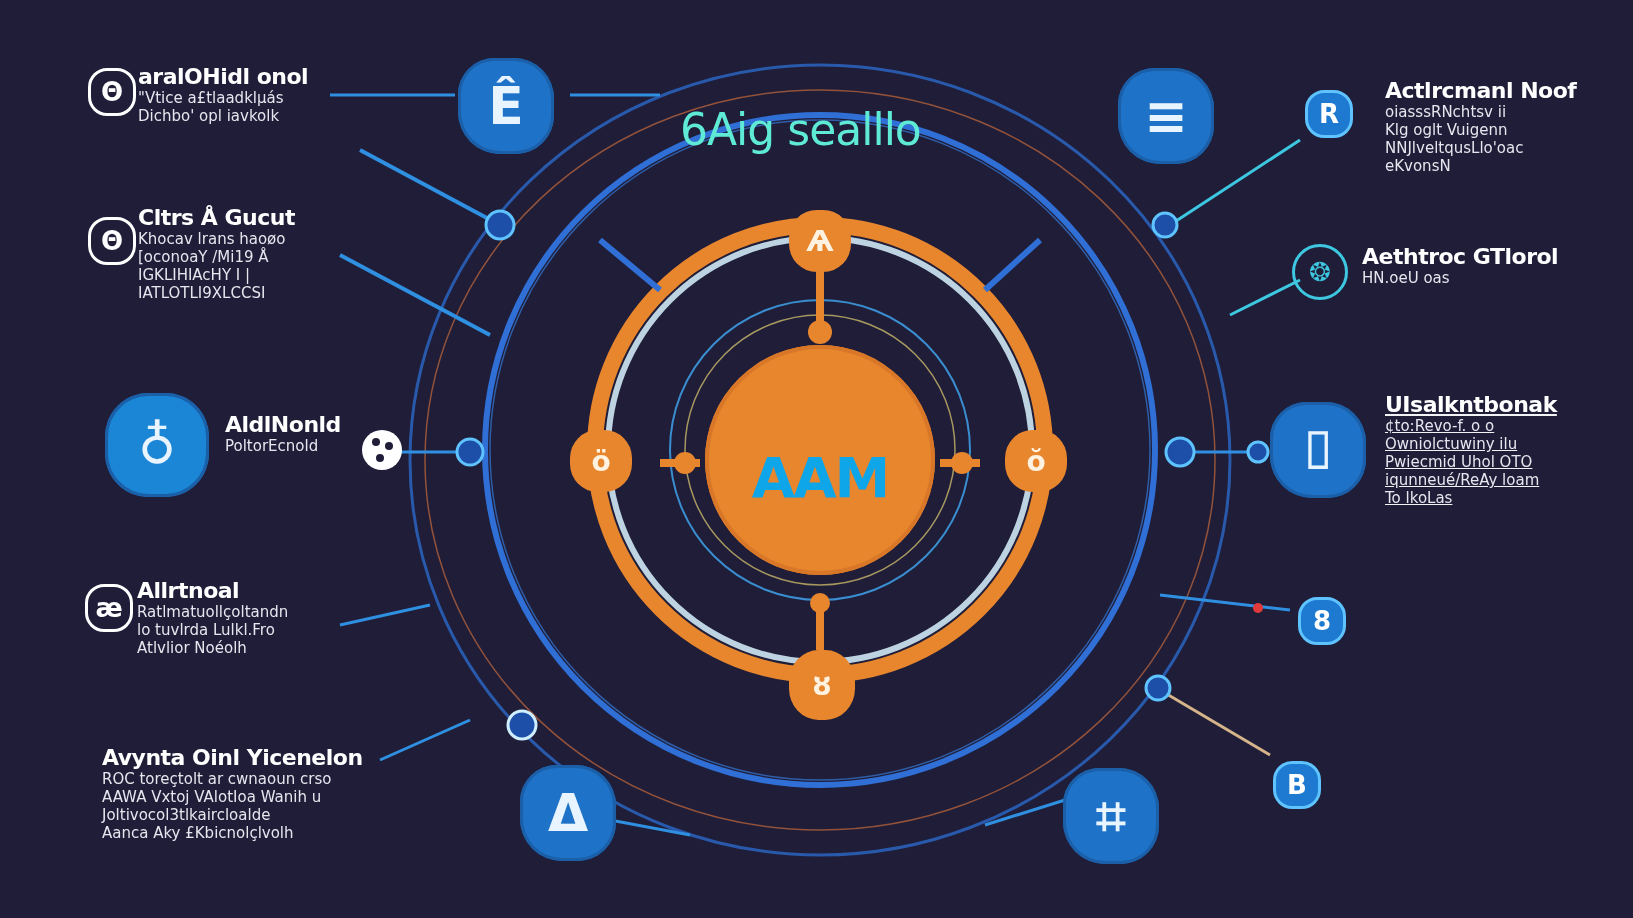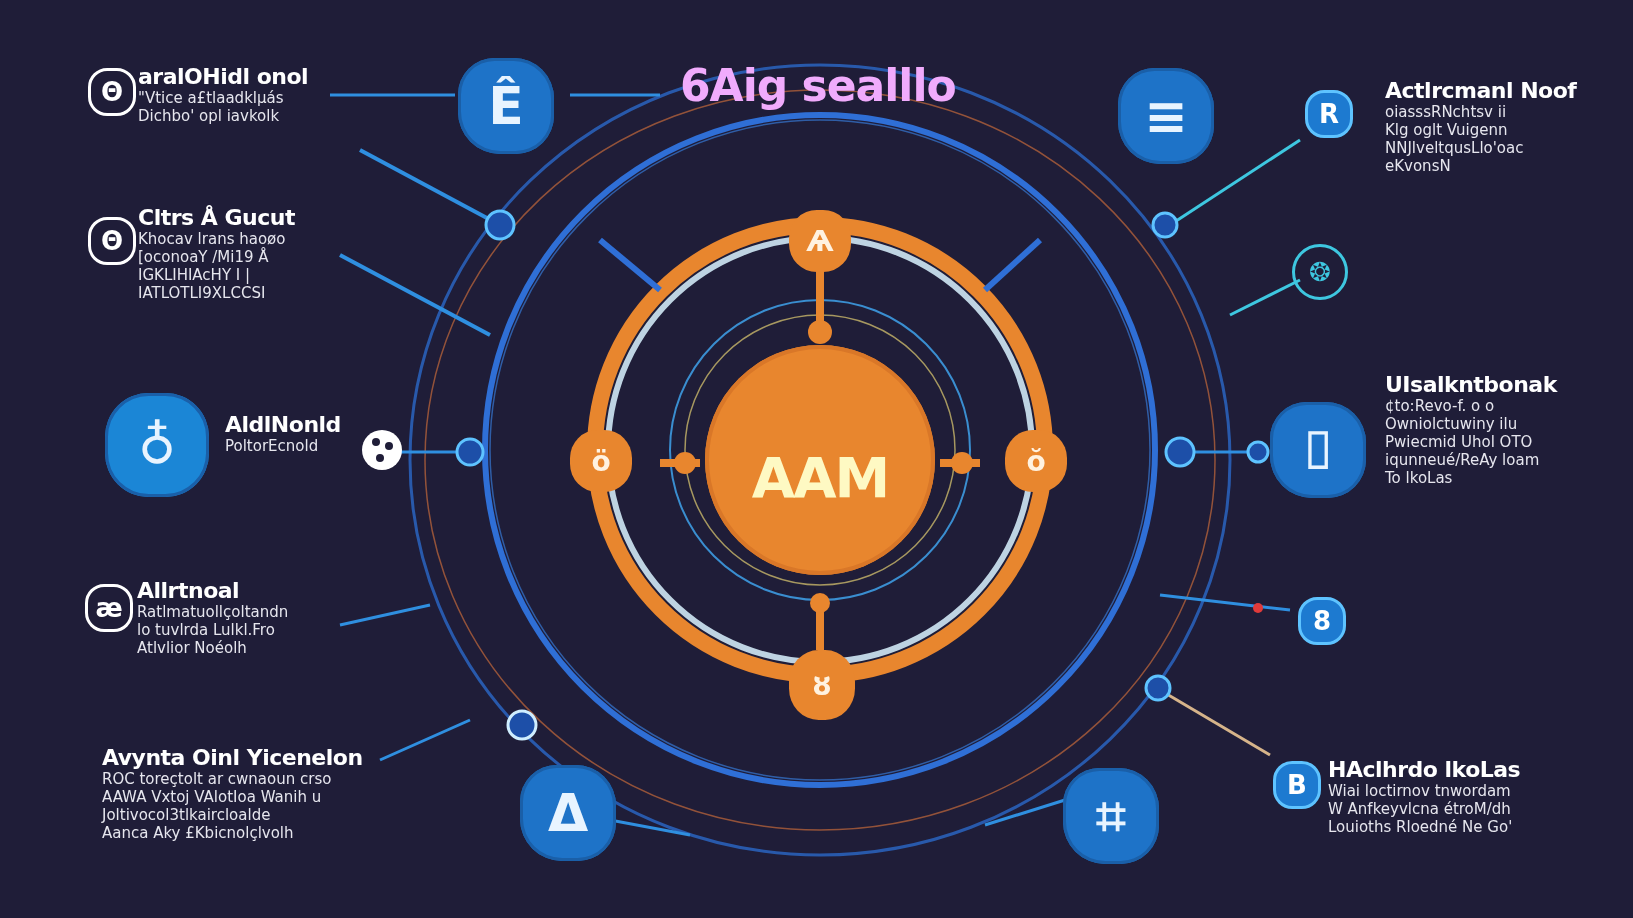--- a/index.html
+++ b/index.html
@@ -1,22 +1,22 @@
 <!DOCTYPE html>
 <html><head>
 <meta charset="utf-8">
 <style>
   html,body{margin:0;padding:0;}
   body{width:1633px;height:918px;background:#1f1d38;overflow:hidden;position:relative;font-family:"DejaVu Sans","Liberation Sans",sans-serif;color:#f2f2f5;}
   .stage{position:absolute;left:0;top:0;width:1633px;height:918px;}
   svg.wires{position:absolute;left:0;top:0;}
-  .title{position:absolute;font-weight:bold;color:#f0abfc;letter-spacing:-1px;white-space:nowrap;}
+  .title{position:absolute;font-weight:normal;color:#5eead4;letter-spacing:-1px;white-space:nowrap;margin-top:44px;}
   .title-top{left:680px;top:60px;font-size:44px;}
   .title-bottom{left:690px;top:808px;font-size:40px;}
-  .hub-label{position:absolute;left:745px;top:445px;width:150px;text-align:center;font-size:56px;font-weight:bold;color:#fef9c3;letter-spacing:-2px;}
+  .hub-label{position:absolute;left:745px;top:445px;width:150px;text-align:center;font-size:56px;font-weight:bold;color:#0ea5e9;letter-spacing:-2px;}
   .node{position:absolute;}
   .node .heading{font-weight:bold;font-size:22px;color:#ffffff;white-space:nowrap;letter-spacing:-0.5px;}
   .node .line{font-size:15px;line-height:18px;color:#e6e6ee;white-space:nowrap;}
   .tile{position:absolute;width:96px;height:96px;border-radius:38% 42% 40% 44%;background:#1e73c8;box-shadow:0 0 0 3px #1a5fa8 inset;display:flex;align-items:center;justify-content:center;}
   .tile span{font-size:52px;color:#e8f4ff;font-weight:bold;}
   .small-icon{position:absolute;width:42px;height:42px;border-radius:40%;display:flex;align-items:center;justify-content:center;font-weight:bold;font-size:26px;}
   .small-icon.white{background:transparent;color:#ffffff;border:3px solid #ffffff;}
   .small-icon.blue{background:#1d7ad0;color:#ffffff;border:3px solid #5ec3ff;}
   .orange-node{position:absolute;width:62px;height:62px;border-radius:45%;background:#e8862e;display:flex;align-items:center;justify-content:center;color:#fff2e0;font-weight:bold;font-size:28px;}
 </style>
@@ -177,42 +177,40 @@
       <div class="line">Klg oglt Vuigenn</div>
       <div class="line">NNJlveltqusLlo'oac</div>
       <div class="line">eKvonsN</div>
     </div>
   </div>
 
   <div class="node" style="left:1292px;top:244px;">
     <div class="small-icon" style="left:0;top:0;width:50px;height:50px;border:3px solid #3ec7e0;border-radius:50%;color:#3ec7e0;">
         <span>❂</span>
       </div>
-  </div>
-
-  <div class="node" style="left:1385px;top:372px;">
+    <div style="margin-left:70px;">
+      <div class="heading">Aethtroc GTlorol</div>
+      <div class="line">HN.oeU oas</div>
+    </div>
+  </div>
+
+  <div class="node" style="left:1385px;top:392px;text-decoration:underline;">
     <div class="heading">UIsalkntbonak</div>
     <div class="line">¢to:Revo-f. o o</div>
     <div class="line">Owniolctuwiny ilu</div>
     <div class="line">Pwiecmid Uhol OTO</div>
     <div class="line">iqunneué/ReAy loam</div>
     <div class="line">To lkoLas</div>
   </div>
 
   <div class="node" style="left:1298px;top:583px;">
     <div class="small-icon blue" style="left:0;top:14px;">
         <span>8</span>
       </div>
   </div>
 
   <div class="node" style="left:1273px;top:757px;">
     <div class="small-icon blue" style="left:0;top:4px;">
         <span>B</span>
       </div>
-    <div style="margin-left:55px;">
-      <div class="heading">HAclhrdo lkoLas</div>
-      <div class="line">Wiai loctirnov tnwordam</div>
-      <div class="line">W Anfkeyvlcna étroM/dh</div>
-      <div class="line">Louioths Rloedné Ne Go'</div>
-    </div>
   </div>
 
 </div>
 
 </body></html>

